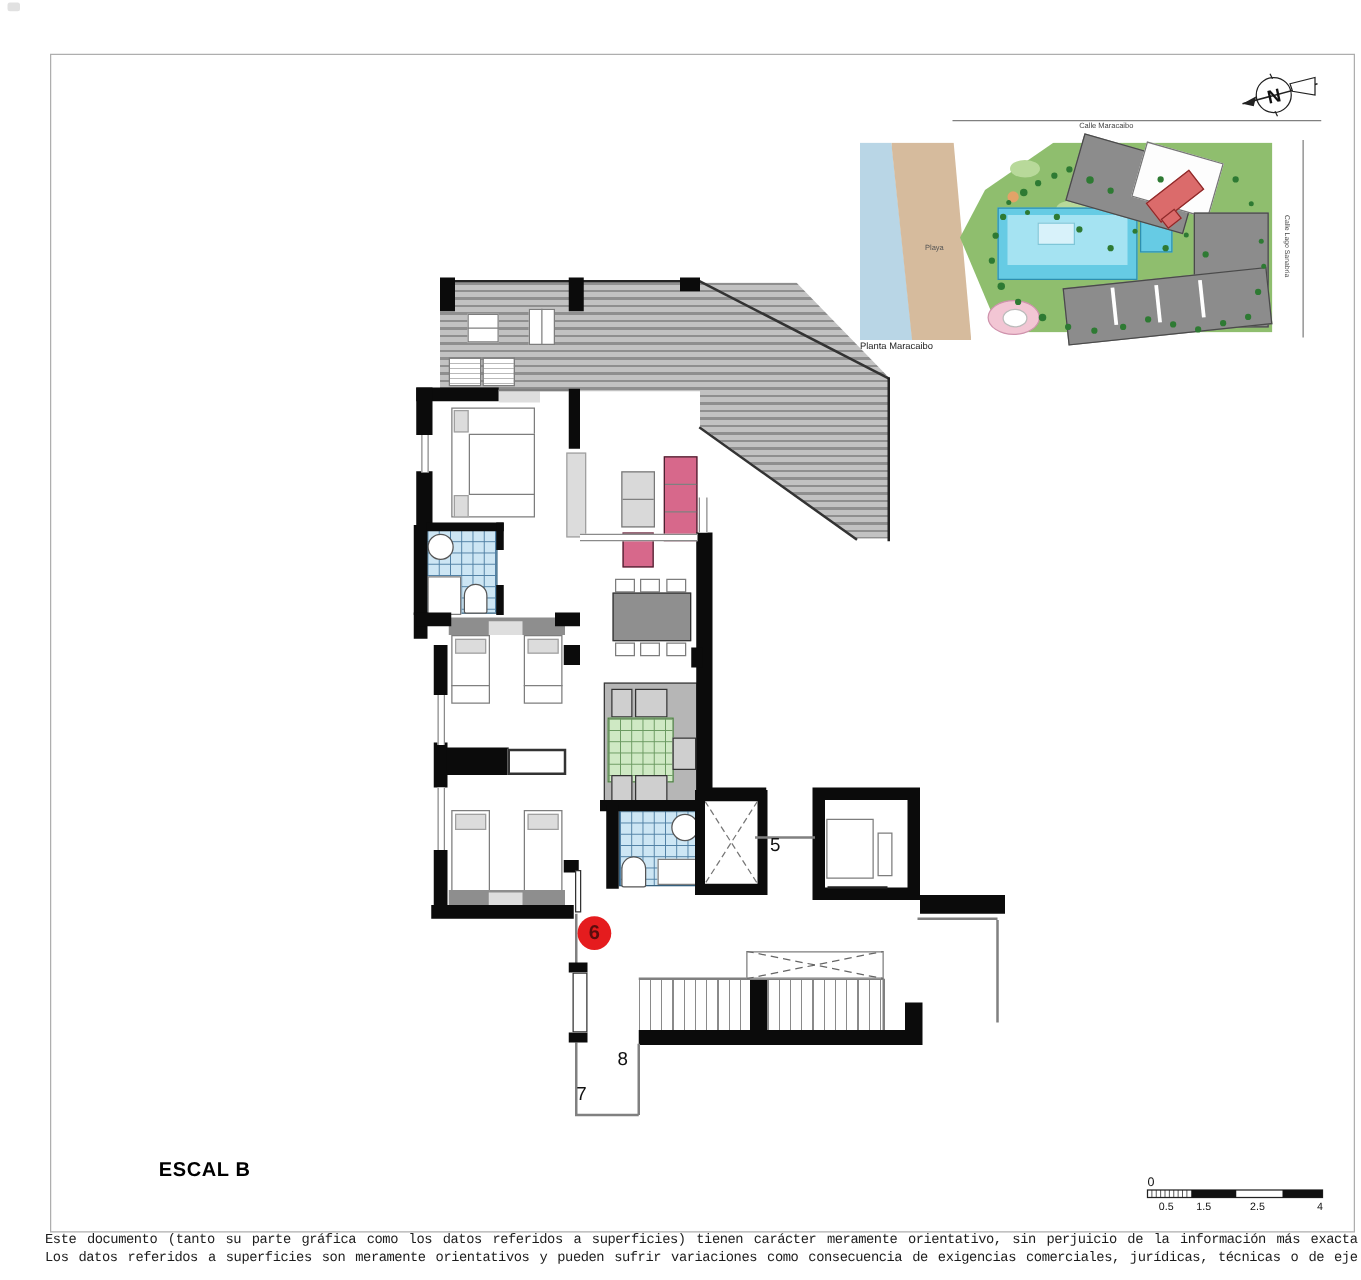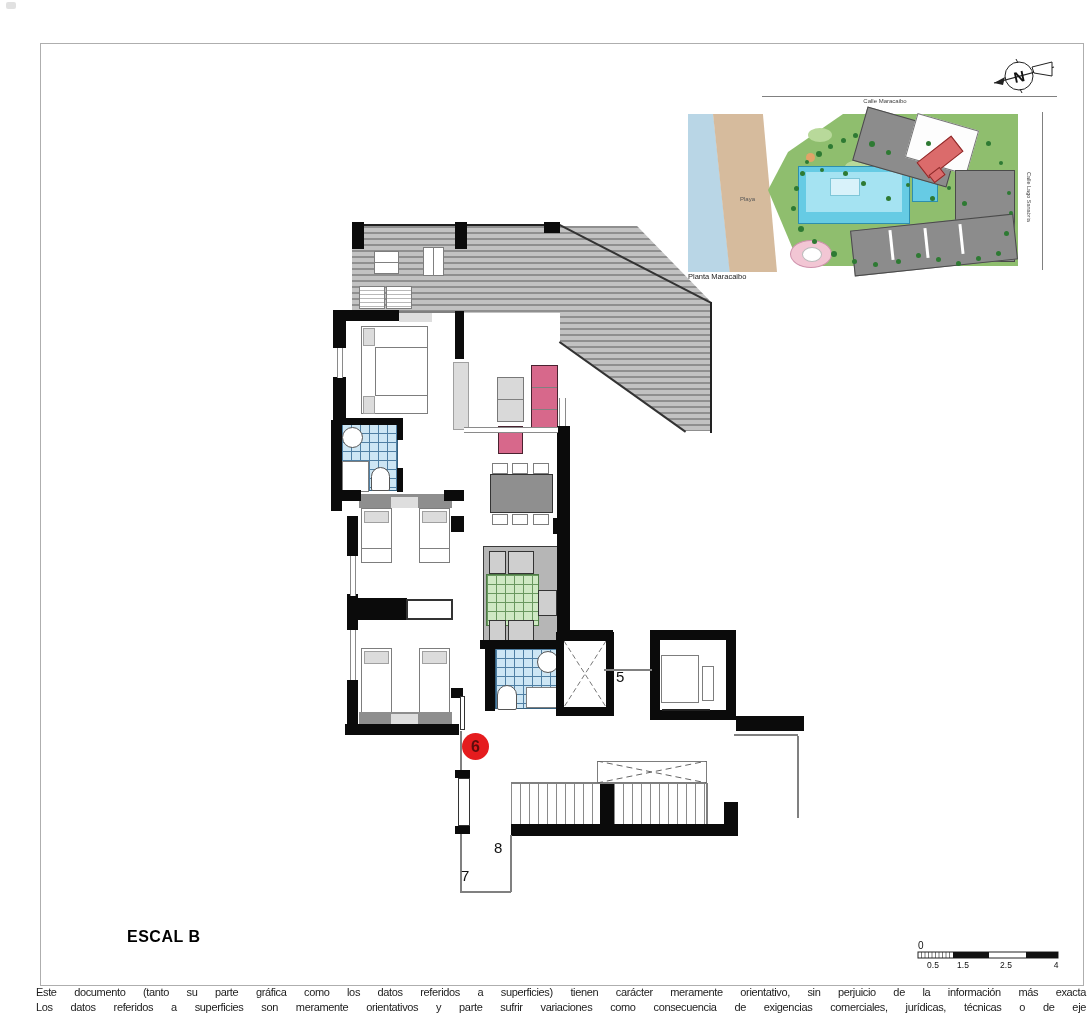--- a/index.html
+++ b/index.html
@@ -60,21 +60,21 @@
   .dotor{background:#e2a368;border-radius:50%}
   .tree{position:absolute;background:#2e7a33;border-radius:50%}
   .slabel{position:absolute;color:#555}
   #lbl-playa{left:740px;top:196px;font-size:6px}
   #lbl-conjunto{left:688px;top:272px;font-size:7.5px;color:#222}
   #lbl-calle-top{left:845px;top:98px;width:80px;text-align:center;font-size:6px;color:#444}
   #lbl-calle-right{left:1026px;top:172px;font-size:5.5px;color:#444;
                    writing-mode:vertical-rl}
   
   #disclaimer{position:absolute;left:36px;top:985px;width:1050px;color:#1c1c1c;
-     font-family:Liberation Sans, sans-serif;font-size:11px;line-height:14.5px;
+     font-family:Liberation Mono, monospace;font-size:11px;line-height:14.5px;
      letter-spacing:-.35px}
   #disclaimer div{text-align:justify;text-align-last:justify}
   #artifact{position:absolute;left:6px;top:2px;width:10px;height:7px;background:#d9d9d9;
      border-radius:2px;opacity:.8}
   svg{position:absolute}
   svg text{font-family:"Liberation Sans",sans-serif;fill:#111}
 </style>
 </head>
 <body>
 
@@ -312,15 +312,15 @@
     <rect x="41" y="16" width="36" height="6" fill="#111"></rect>
     <rect x="114" y="16" width="32" height="6" fill="#111"></rect>
     <text x="21" y="32" text-anchor="middle" font-size="8.5">0.5</text>
     <text x="51" y="32" text-anchor="middle" font-size="8.5">1.5</text>
     <text x="94" y="32" text-anchor="middle" font-size="8.5">2.5</text>
     <text x="144" y="32" text-anchor="middle" font-size="8.5">4</text>
   </svg>
 
   <div id="disclaimer">
     <div>Este documento (tanto su parte gráfica como los datos referidos a superficies) tienen carácter meramente orientativo, sin perjuicio de la información más exacta</div>
-    <div>Los datos referidos a superficies son meramente orientativos y parte sufrir variaciones como consecuencia de exigencias comerciales, jurídicas, técnicas o de eje</div>
+    <div>Los datos referidos a superficies son meramente orientativos y pueden sufrir variaciones como consecuencia de exigencias comerciales, jurídicas, técnicas o de eje</div>
   </div>
 </div>
 
 </body></html>

